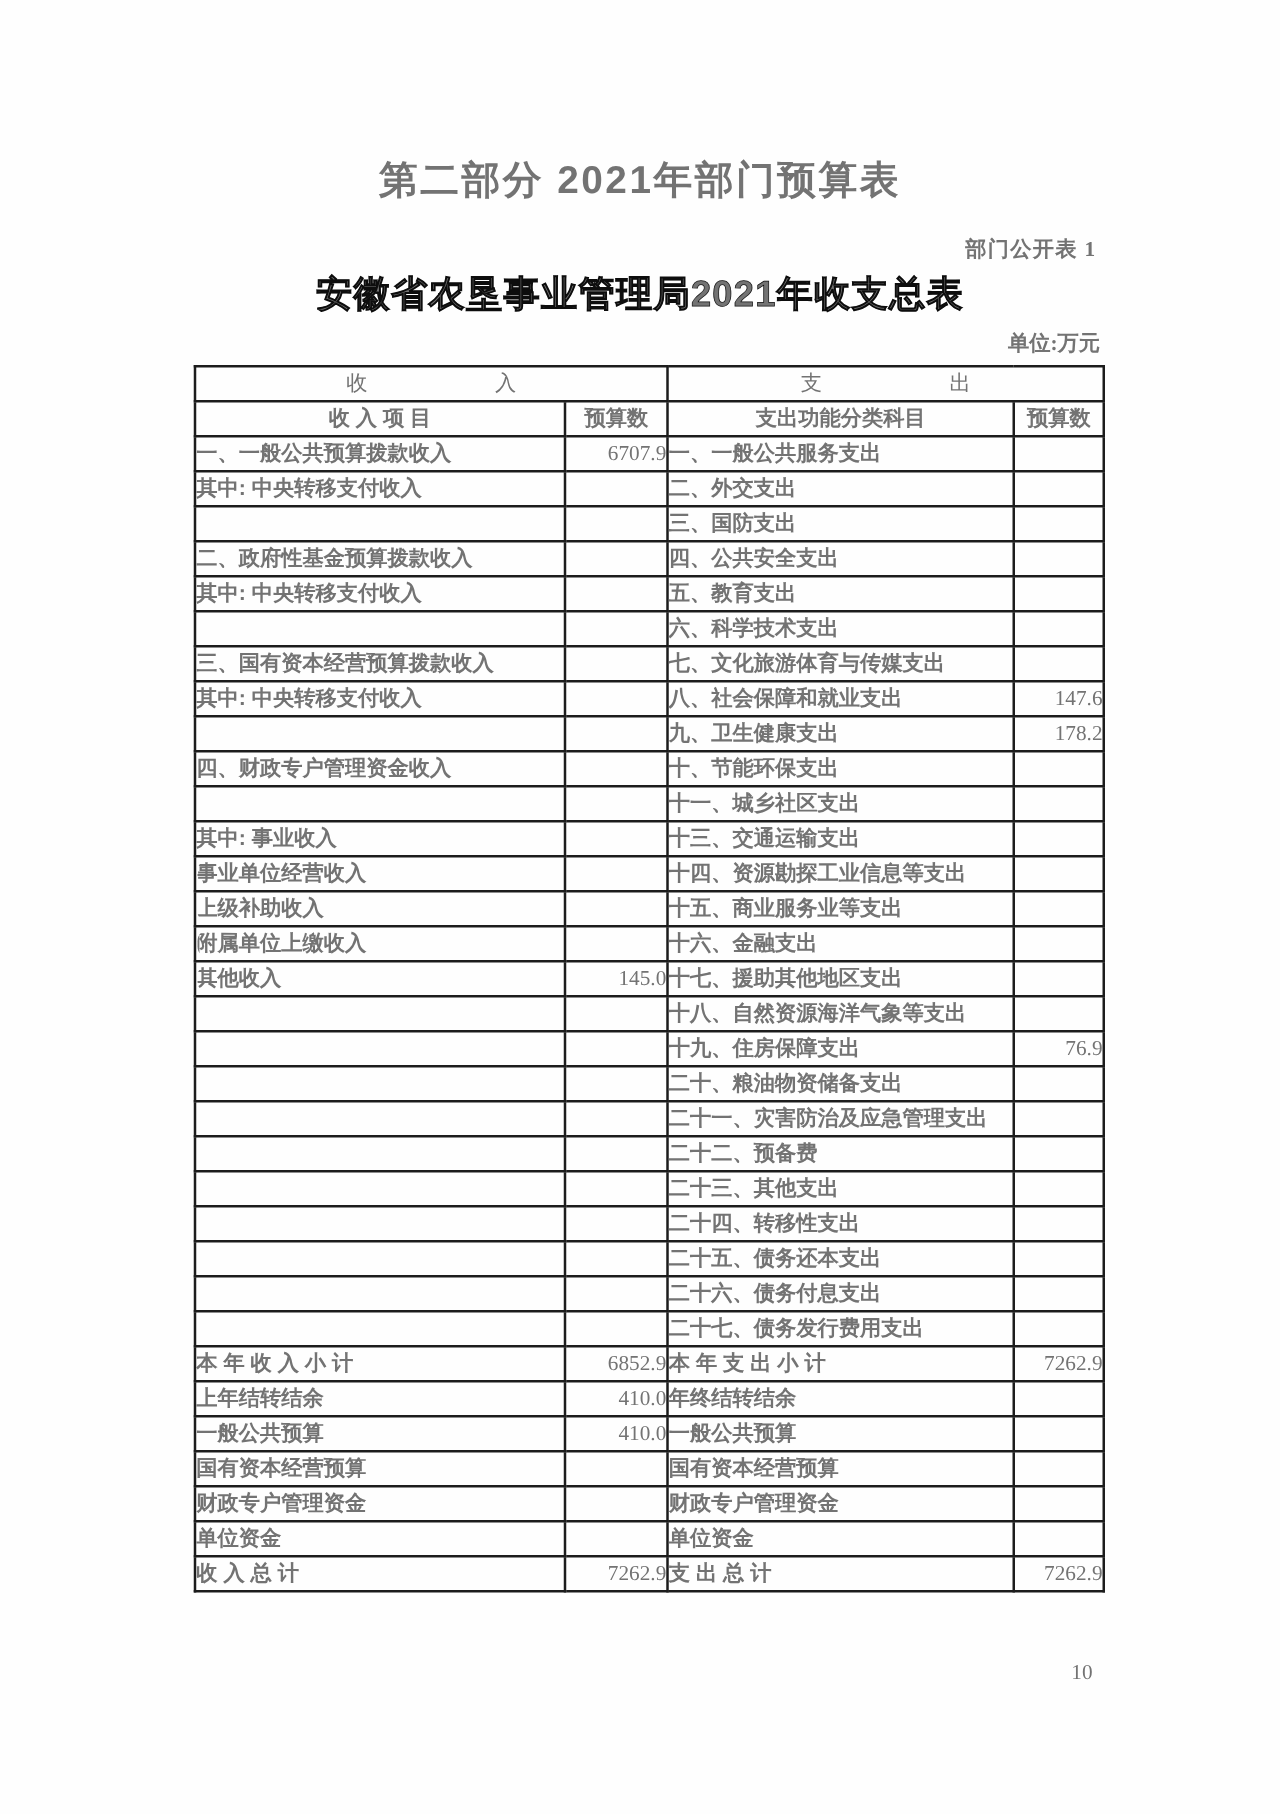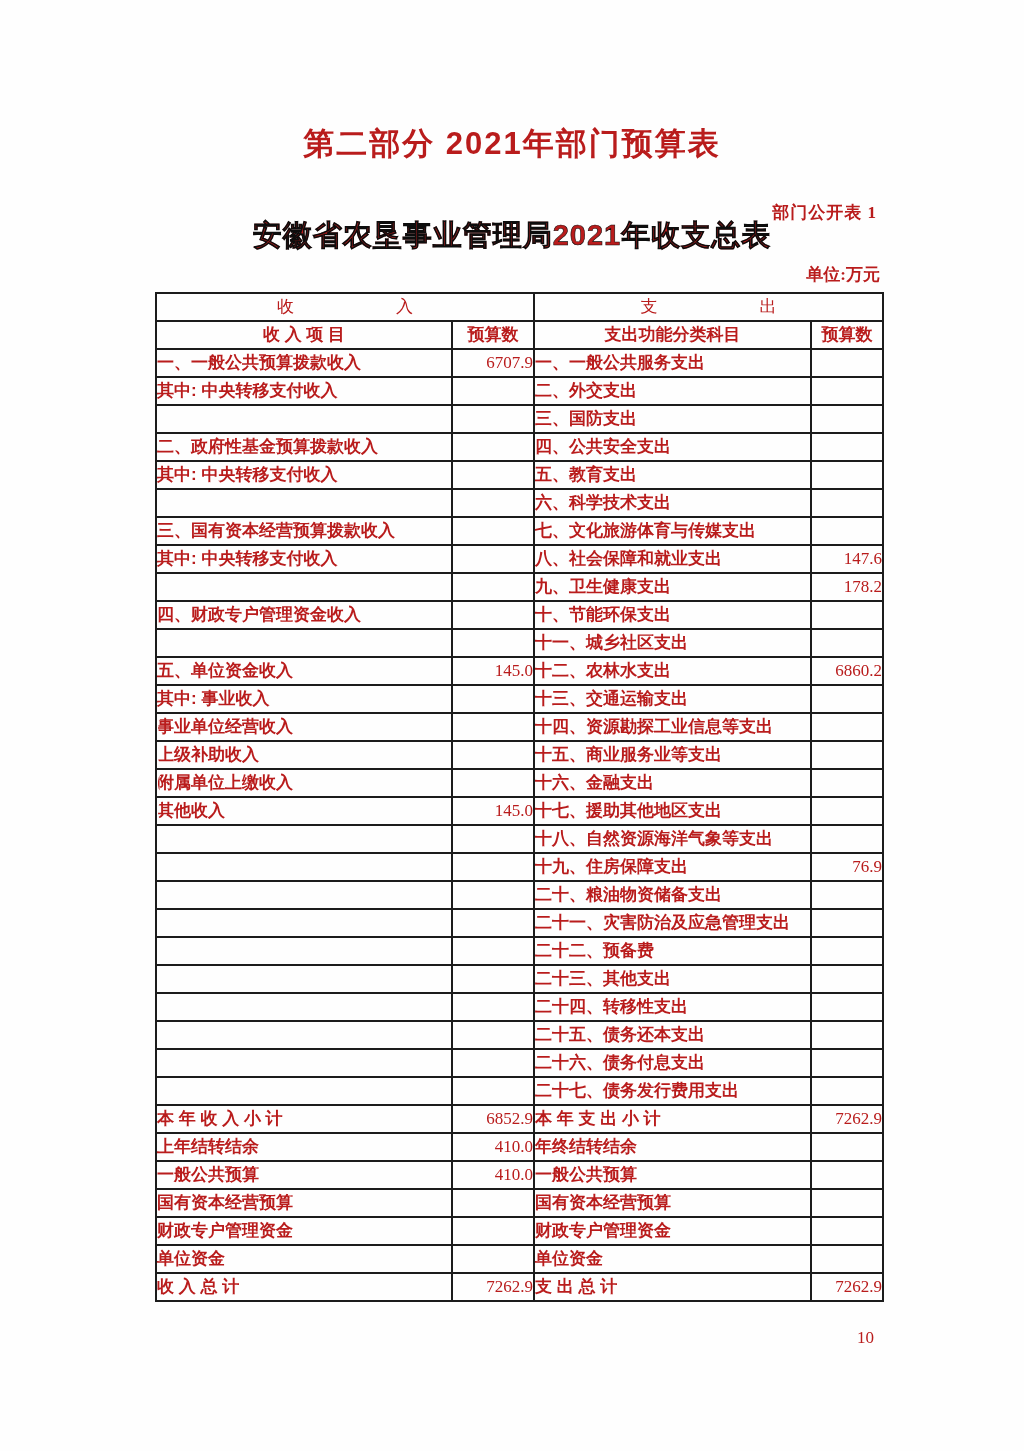--- a/index.html
+++ b/index.html
@@ -1,32 +1,32 @@
 <!DOCTYPE html>
 <html><head>
 <meta charset="utf-8">
 <style>
   html,body{margin:0;padding:0;background:#d9d9d9;}
   .page{
     position:relative;
     width:1024px;height:1451px;
     margin:0 auto;
     background:#fefefe;
-    color:#b91c1c;
+    color:#737373;
     font-family:"Liberation Serif", serif;
     overflow:hidden;
   }
   .section-title{
     position:absolute;top:123px;left:0;width:100%;
     text-align:center;
     font-family:"Liberation Sans", sans-serif;
     font-size:31px;font-weight:700;letter-spacing:2px;
   }
   .doc-label{
-    position:absolute;top:201px;right:147px;
+    position:absolute;top:188px;right:147px;
     font-size:17px;font-weight:600;letter-spacing:1px;
   }
   .table-title{
     position:absolute;top:216px;left:0;width:100%;
     text-align:center;
     font-family:Liberation Sans, sans-serif;
     font-size:29px;font-weight:900;letter-spacing:1px;
     -webkit-text-stroke:0.6px #0d0d0d;
   }
   .unit-note{
@@ -179,26 +179,20 @@
           <td class="label rs-item">十、节能环保支出</td>
           <td class="value"></td>
         </tr>
         <tr>
           <td class="label ls-item"></td>
           <td class="value"></td>
           <td class="label rs-item">十一、城乡社区支出</td>
           <td class="value"></td>
         </tr>
         <tr>
-          <td class="label ls-item">五、单位资金收入</td>
-          <td class="value">145.0</td>
-          <td class="label rs-item">十二、农林水支出</td>
-          <td class="value">6860.2</td>
-        </tr>
-        <tr>
           <td class="label ls-sub2">其中: 事业收入</td>
           <td class="value"></td>
           <td class="label rs-item">十三、交通运输支出</td>
           <td class="value"></td>
         </tr>
         <tr>
           <td class="label ls-sub3">事业单位经营收入</td>
           <td class="value"></td>
           <td class="label rs-item">十四、资源勘探工业信息等支出</td>
           <td class="value"></td>

